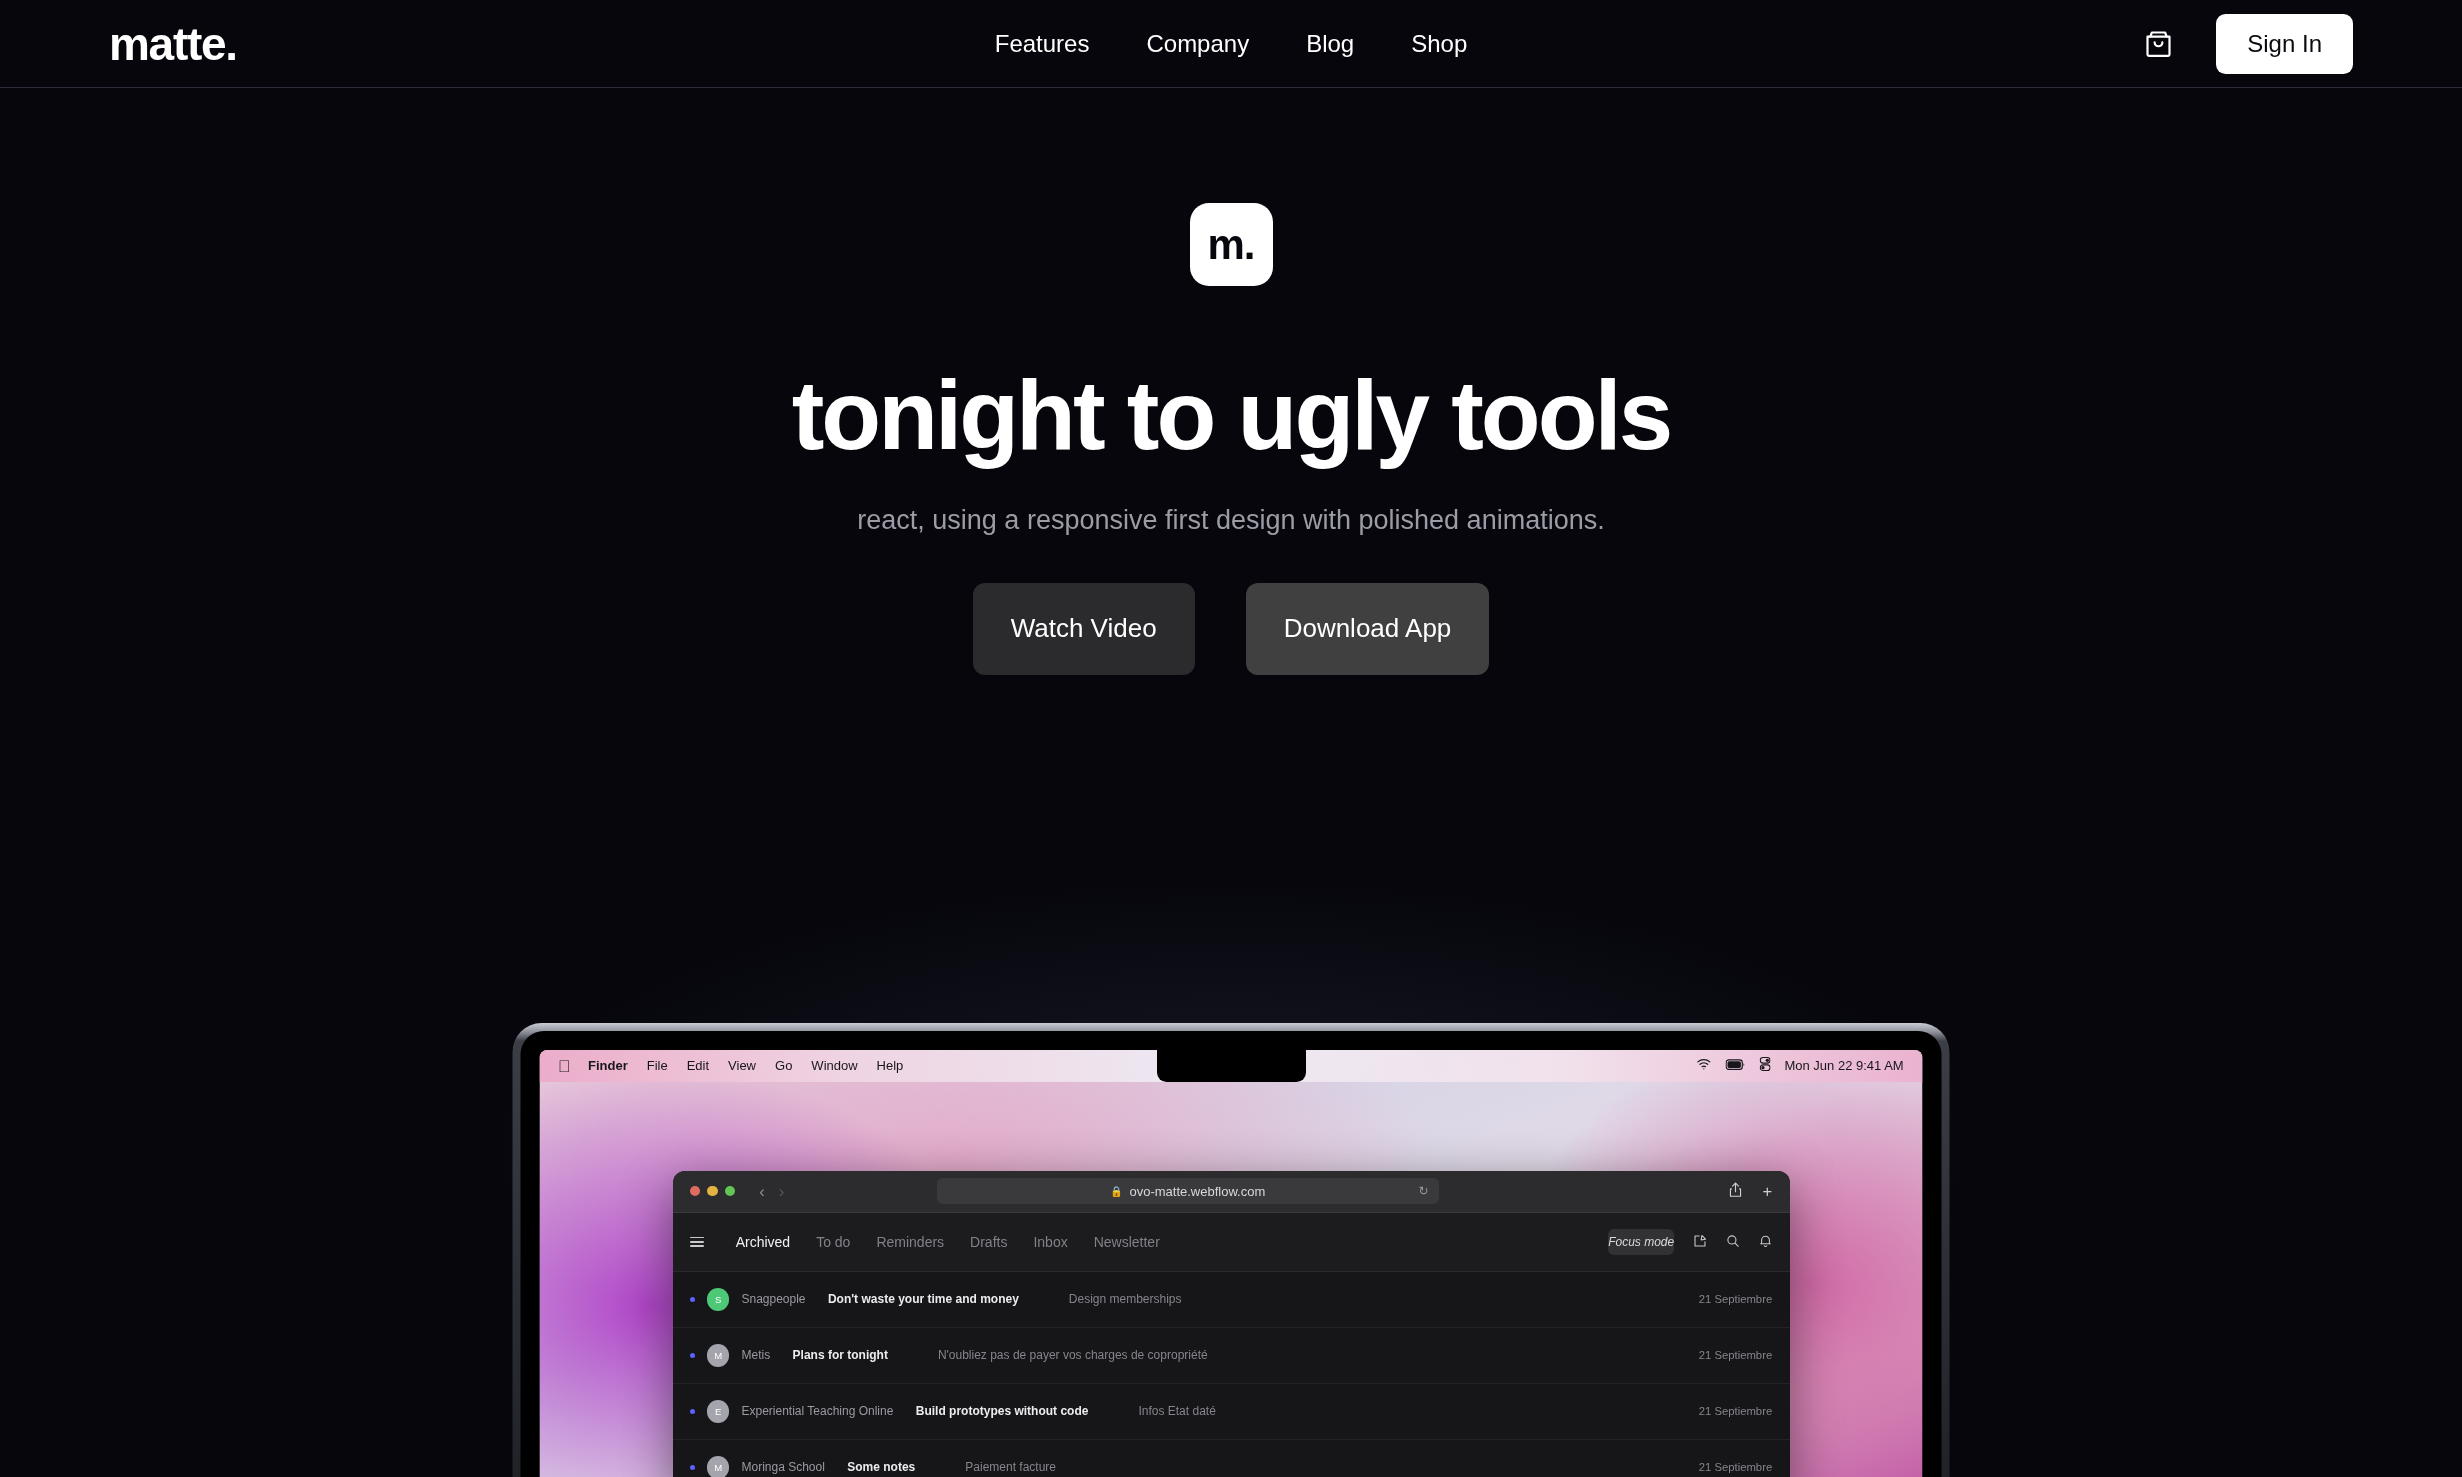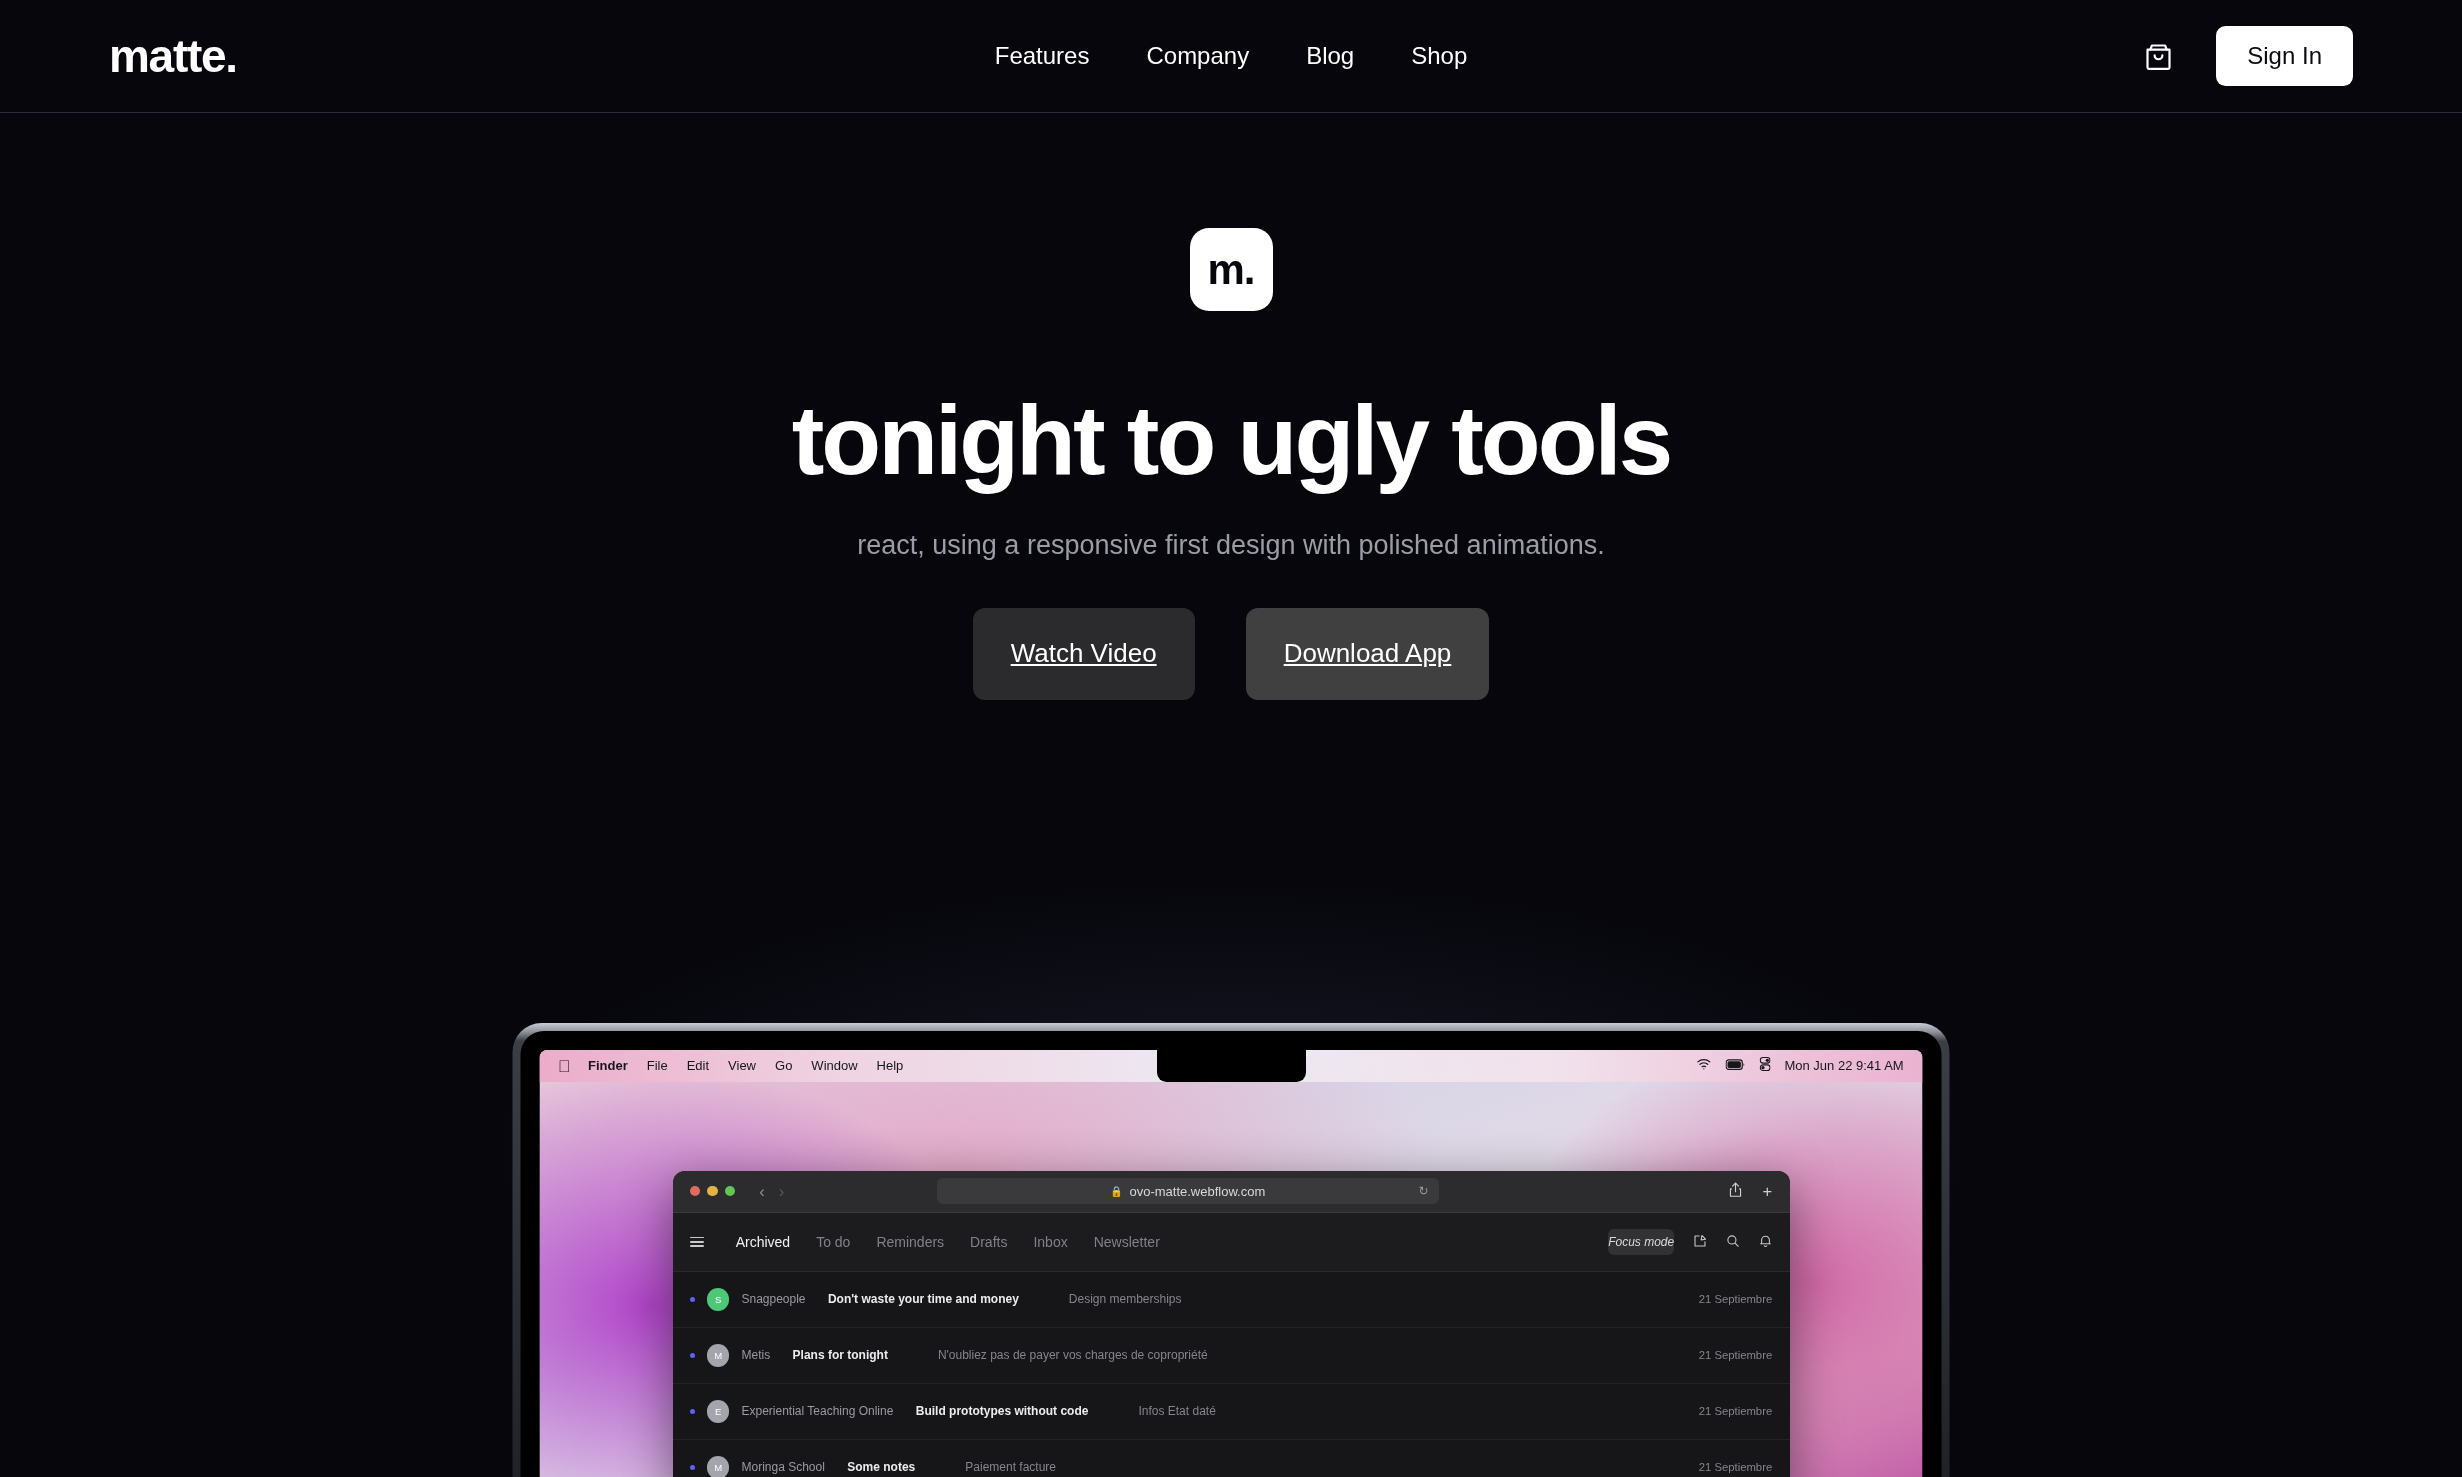--- a/index.html
+++ b/index.html
@@ -8,21 +8,21 @@
     background:#06060c;
     font-family:"Liberation Sans", sans-serif;
     color:#fff;
     position:relative;
   }
 
   
   .site-header{
     position:relative;
     z-index:20;
-    height:113px;
+    height:88px;
     border-bottom:0.9px solid #2b2d3a;
     display:flex;
     align-items:center;
     padding:0 109px;
     background:#06060c;
   }
   .logo{
     font-size:46px;
     font-weight:700;
     letter-spacing:-1.3px;
@@ -102,21 +102,20 @@
     font-size:27px;
     line-height:1.47;
     color:#9b9ca6;
   }
   .hero-sub span{display:block;}
   .hero-cta{
     margin-top:42px;
     display:flex;
     justify-content:center;
     gap:51px;
-    text-decoration:underline;
   }
   .btn{
     border:none;
     border-radius:12px;
     font-size:26px;
     font-family:"Liberation Sans", sans-serif;
     height:92px;
     padding:0 38px;
     cursor:pointer;
     color:#fff;

